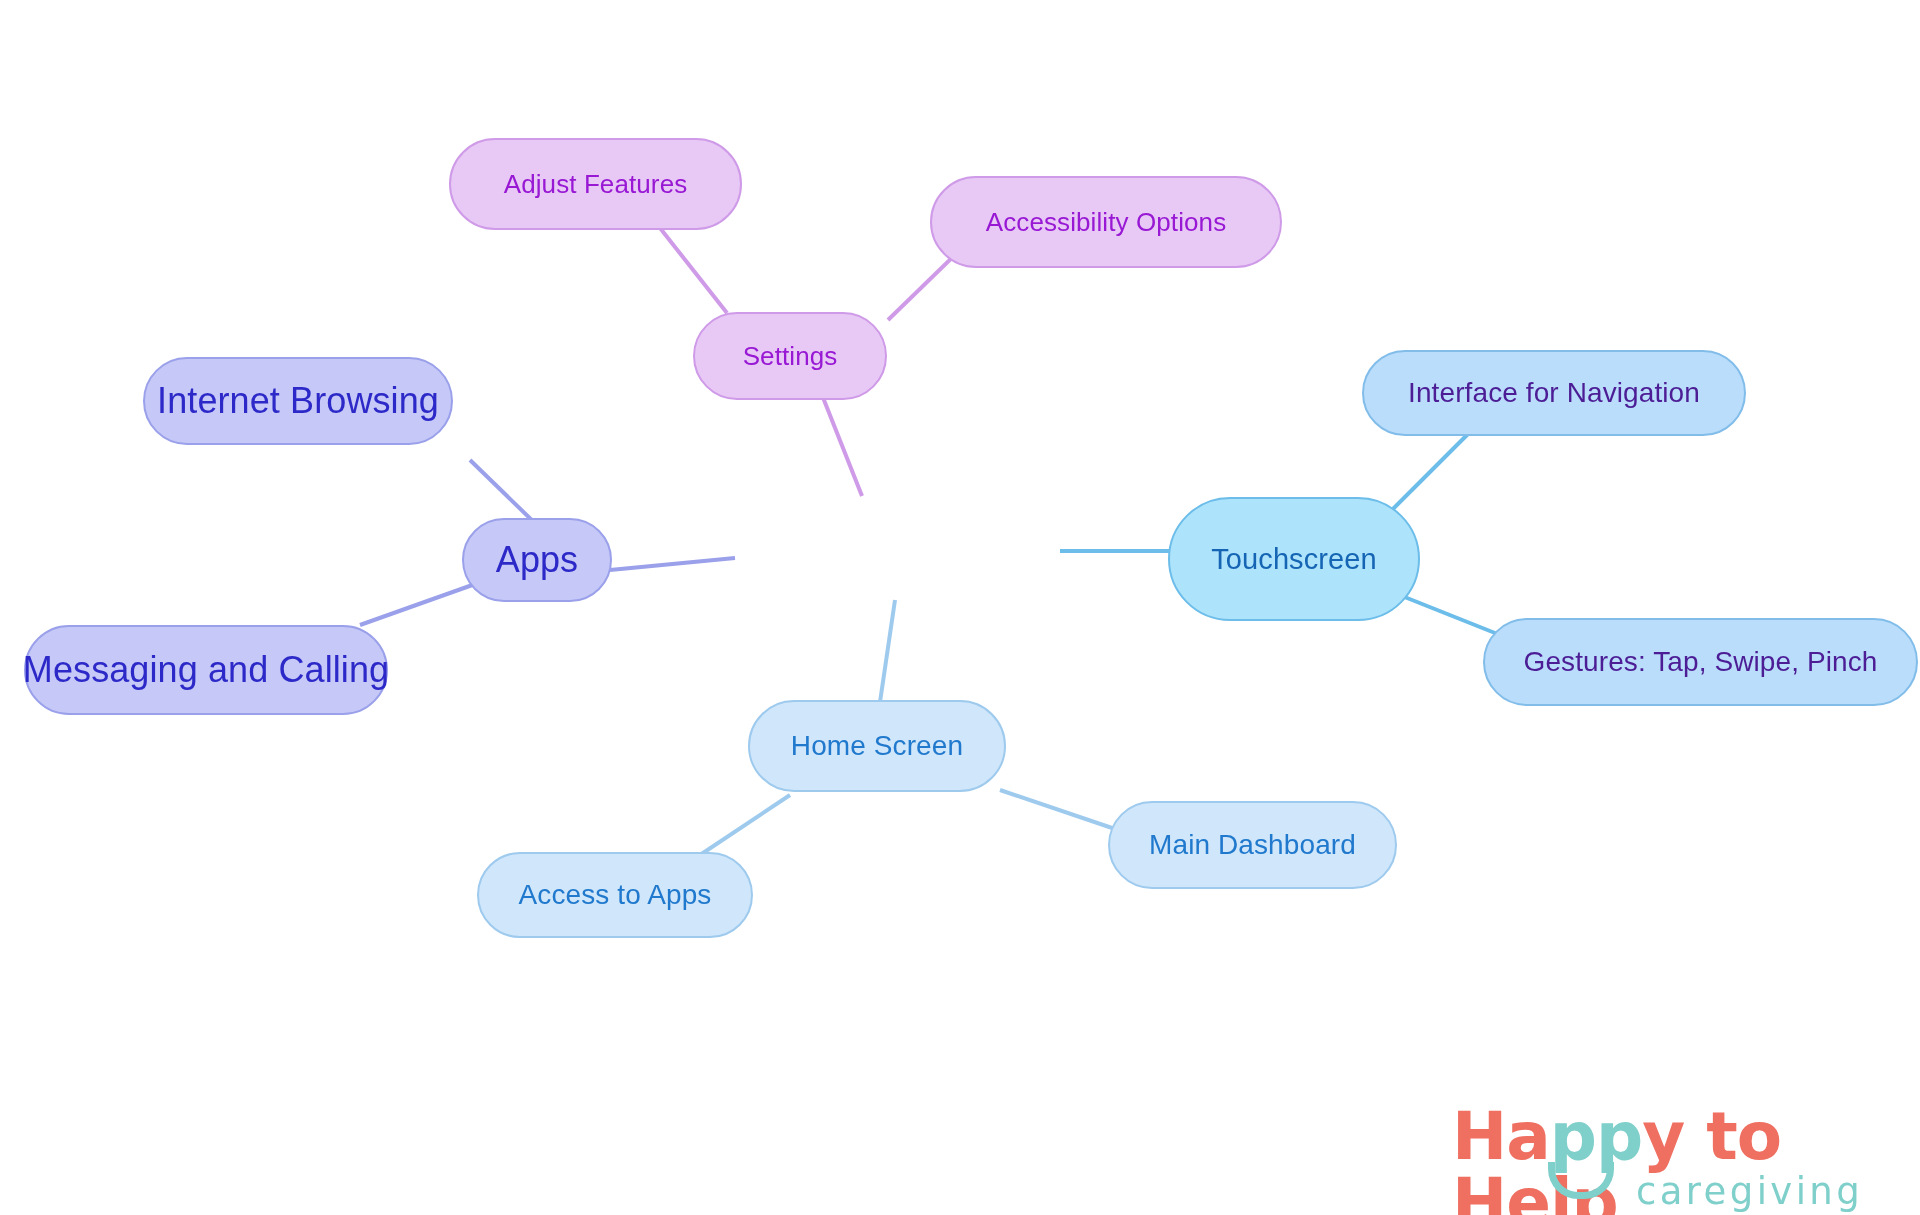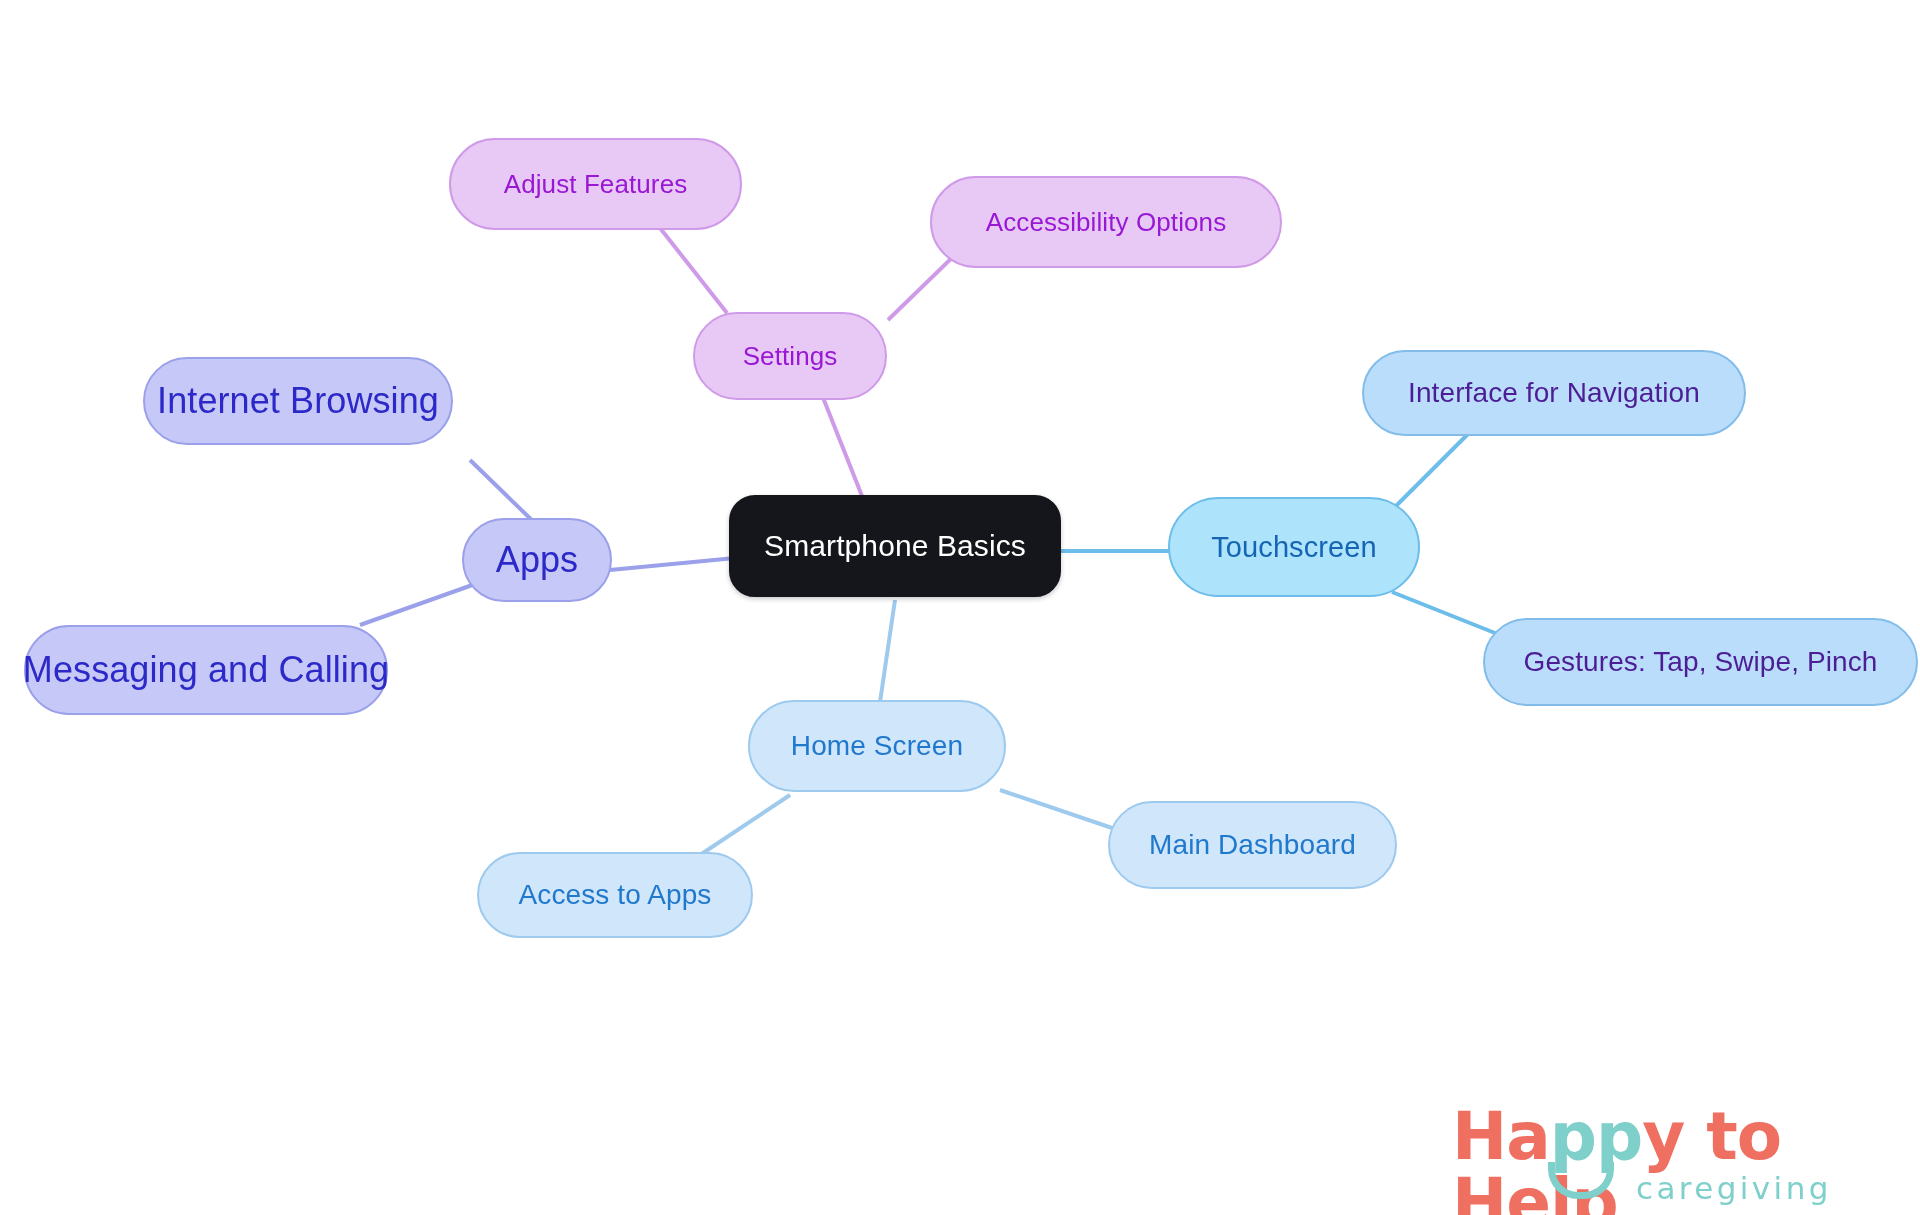--- a/index.html
+++ b/index.html
@@ -111,21 +111,21 @@
     width: 52px;
     height: 30px;
     border: 7px solid #7fcfcb;
     border-top: none;
     border-radius: 0 0 30px 30px;
   }
   .logo-sub {
     position: absolute;
     left: 184px;
     top: 66px;
-    font-size: 31px;
+    font-size: 37px;
     letter-spacing: 3.4px;
     color: #7fcfcb;
     font-family: "DejaVu Sans", sans-serif;
   }
 </style>
 </head>
 <body>
 
 <div id="canvas">
 
@@ -149,25 +149,22 @@
 
     <line x1="360" y1="625" x2="478" y2="583" stroke="#9aa0ea" stroke-width="4"></line>
 
     <line x1="820" y1="390" x2="862" y2="496" stroke="#cf9ae8" stroke-width="4"></line>
 
     <line x1="660" y1="228" x2="727" y2="313" stroke="#cf9ae8" stroke-width="4"></line>
 
     <line x1="888" y1="320" x2="960" y2="250" stroke="#cf9ae8" stroke-width="4"></line>
   </svg>
 
-  <div class="node node-root" style="left:729px; top:495px; width:332px; height:102px;">
-    <span>Smartphone Basics</span>
-  </div>
-
-  <div class="node node-blue-mid" style="left:1168px; top:497px; width:252px; height:100px;align-items:center;">
+
+  <div class="node node-blue-mid" style="left:1168px; top:497px; width:252px; height:124px;align-items:center;">
     <span>Touchscreen</span>
   </div>
 
   <div class="node node-blue-leaf" style="left:1362px; top:350px; width:384px; height:86px;">
     <span>Interface for Navigation</span>
   </div>
 
   <div class="node node-blue-leaf" style="left:1483px; top:618px; width:435px; height:88px;align-items:center;">
     <span>Gestures: Tap, Swipe, Pinch</span>
   </div>

